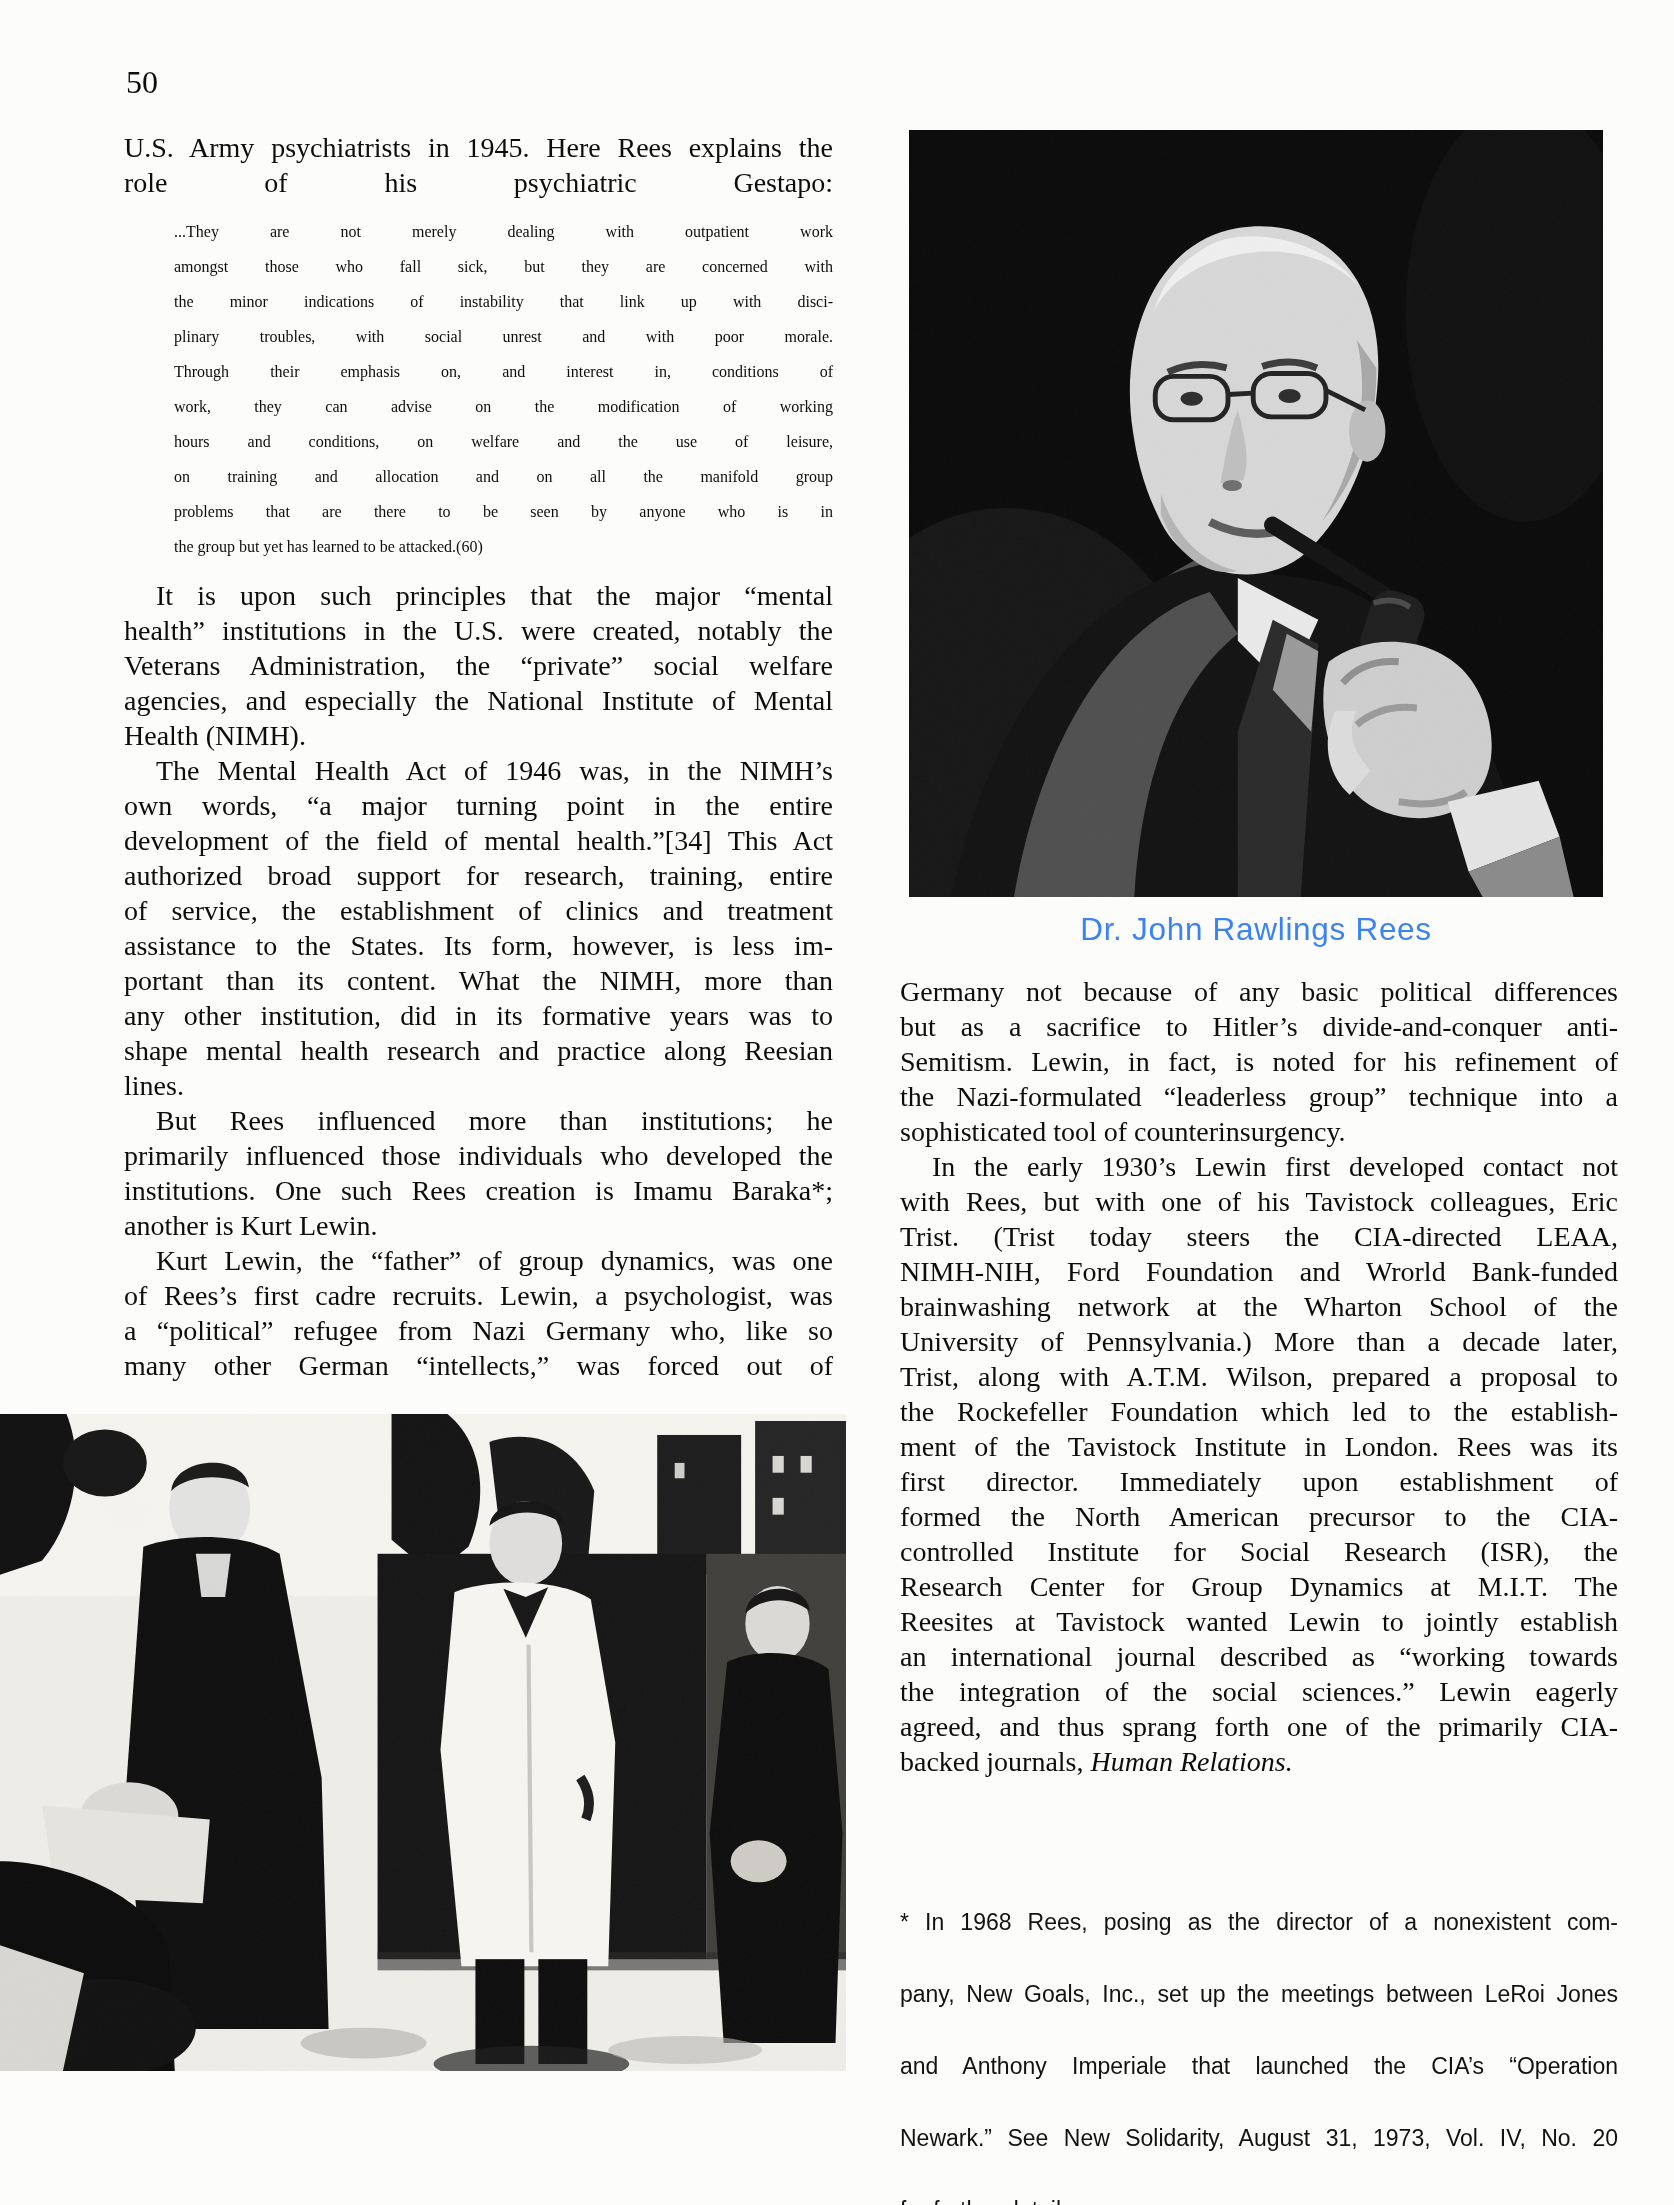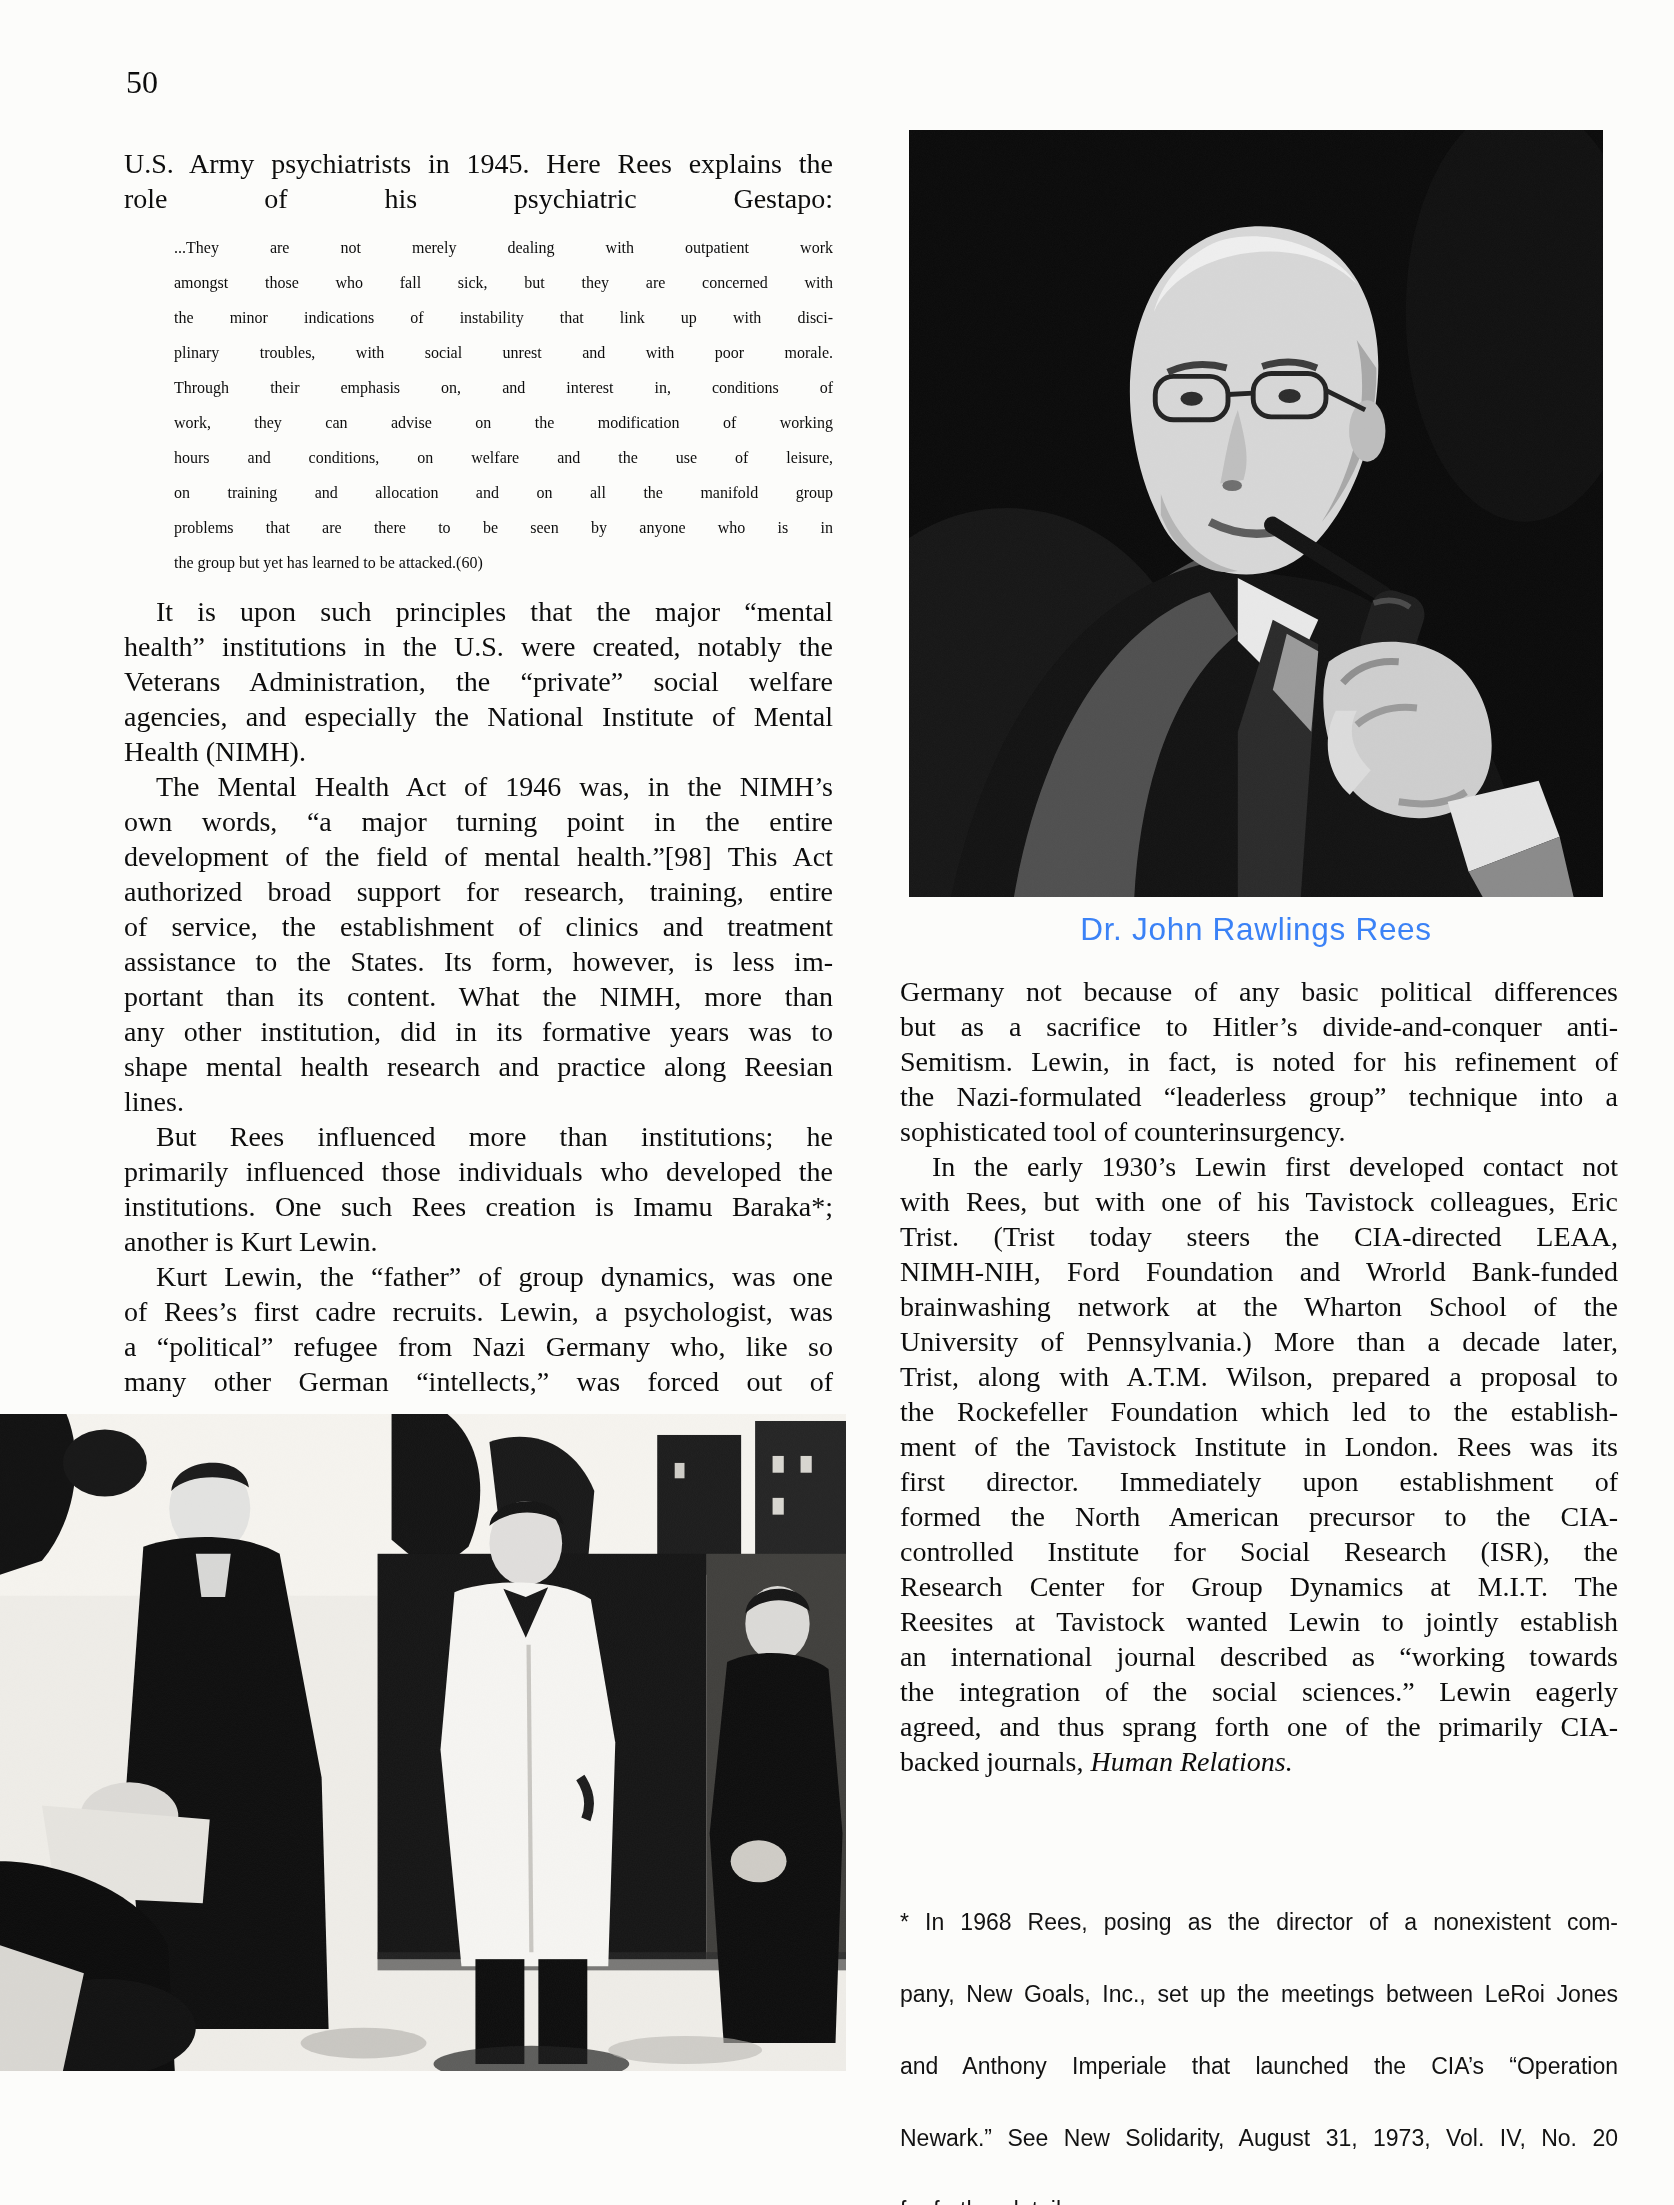--- a/index.html
+++ b/index.html
@@ -2,21 +2,21 @@
 <html style="font-size:11.2px"><head>
 <meta charset="utf-8">
 <style>
   html,body{margin:0;padding:0;background:#d9d9d9;}
   .page{
     position:relative;width:1674px;height:2205px;background:#fcfcfa;
     font-family:"Liberation Serif",serif;color:#0d0d0d;overflow:hidden;
   }
   .page-number{position:absolute;left:126px;top:64px;font-size:32px;}
   .col{position:absolute;}
-  .col-left{left:124px;top:130px;width:709px;margin-top:16px;}
+  .col-left{left:124px;top:130px;width:709px;}
   .col-right{left:900px;top:974px;width:718px;}
   .para{font-size:28px;line-height:35px;}
   .tline{text-align:justify;text-align-last:justify;}
   .para:not(.continues) .tline:last-child{text-align-last:left;}
   .indent .tline:first-child{text-indent:32px;}
   .quote{margin:14px 0 14px 50px;font-size:16px;}
   .caption{
     position:absolute;left:909px;top:911px;width:694px;text-align:center;
     font-family:"Liberation Sans",sans-serif;font-size:31.5px;letter-spacing:0.7px;color:#3b82f6;
   }
@@ -58,21 +58,21 @@
     <div class="para indent">
         <div class="tline">It is upon such principles that the major “mental</div>
         <div class="tline">health” institutions in the U.S. were created, notably the</div>
         <div class="tline">Veterans Administration, the “private” social welfare</div>
         <div class="tline">agencies, and especially the National Institute of Mental</div>
         <div class="tline">Health (NIMH).</div>
       </div>
     <div class="para indent">
         <div class="tline">The Mental Health Act of 1946 was, in the NIMH’s</div>
         <div class="tline">own words, “a major turning point in the entire</div>
-        <div class="tline">development of the field of mental health.”[98] This Act</div>
+        <div class="tline">development of the field of mental health.”[34] This Act</div>
         <div class="tline">authorized broad support for research, training, entire</div>
         <div class="tline">of service, the establishment of clinics and treatment</div>
         <div class="tline">assistance to the States. Its form, however, is less im-</div>
         <div class="tline">portant than its content. What the NIMH, more than</div>
         <div class="tline">any other institution, did in its formative years was to</div>
         <div class="tline">shape mental health research and practice along Reesian</div>
         <div class="tline">lines.</div>
       </div>
     <div class="para indent">
         <div class="tline">But Rees influenced more than institutions; he</div>

